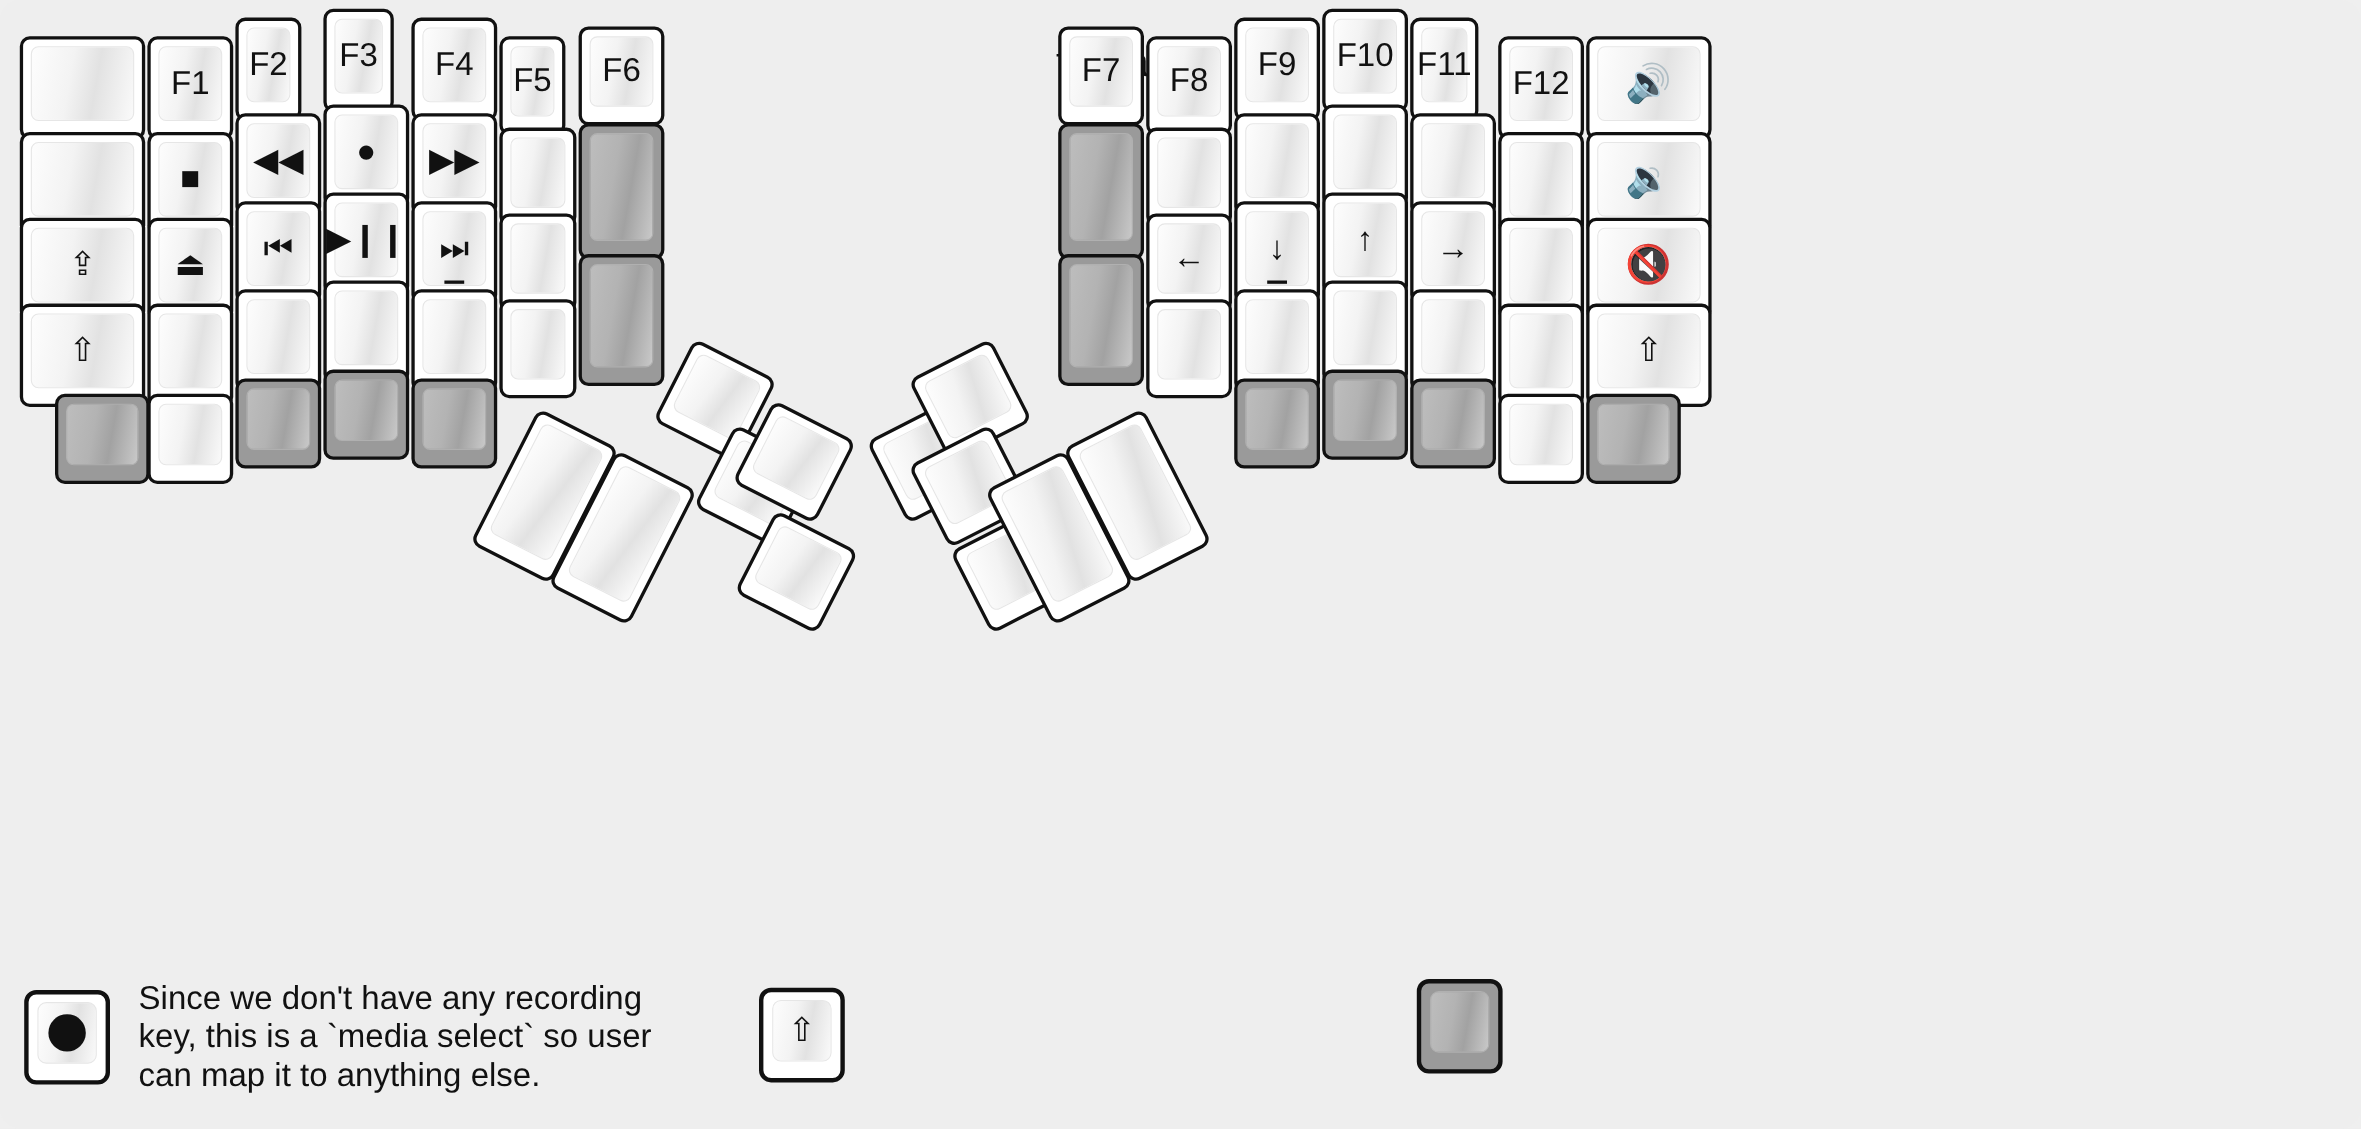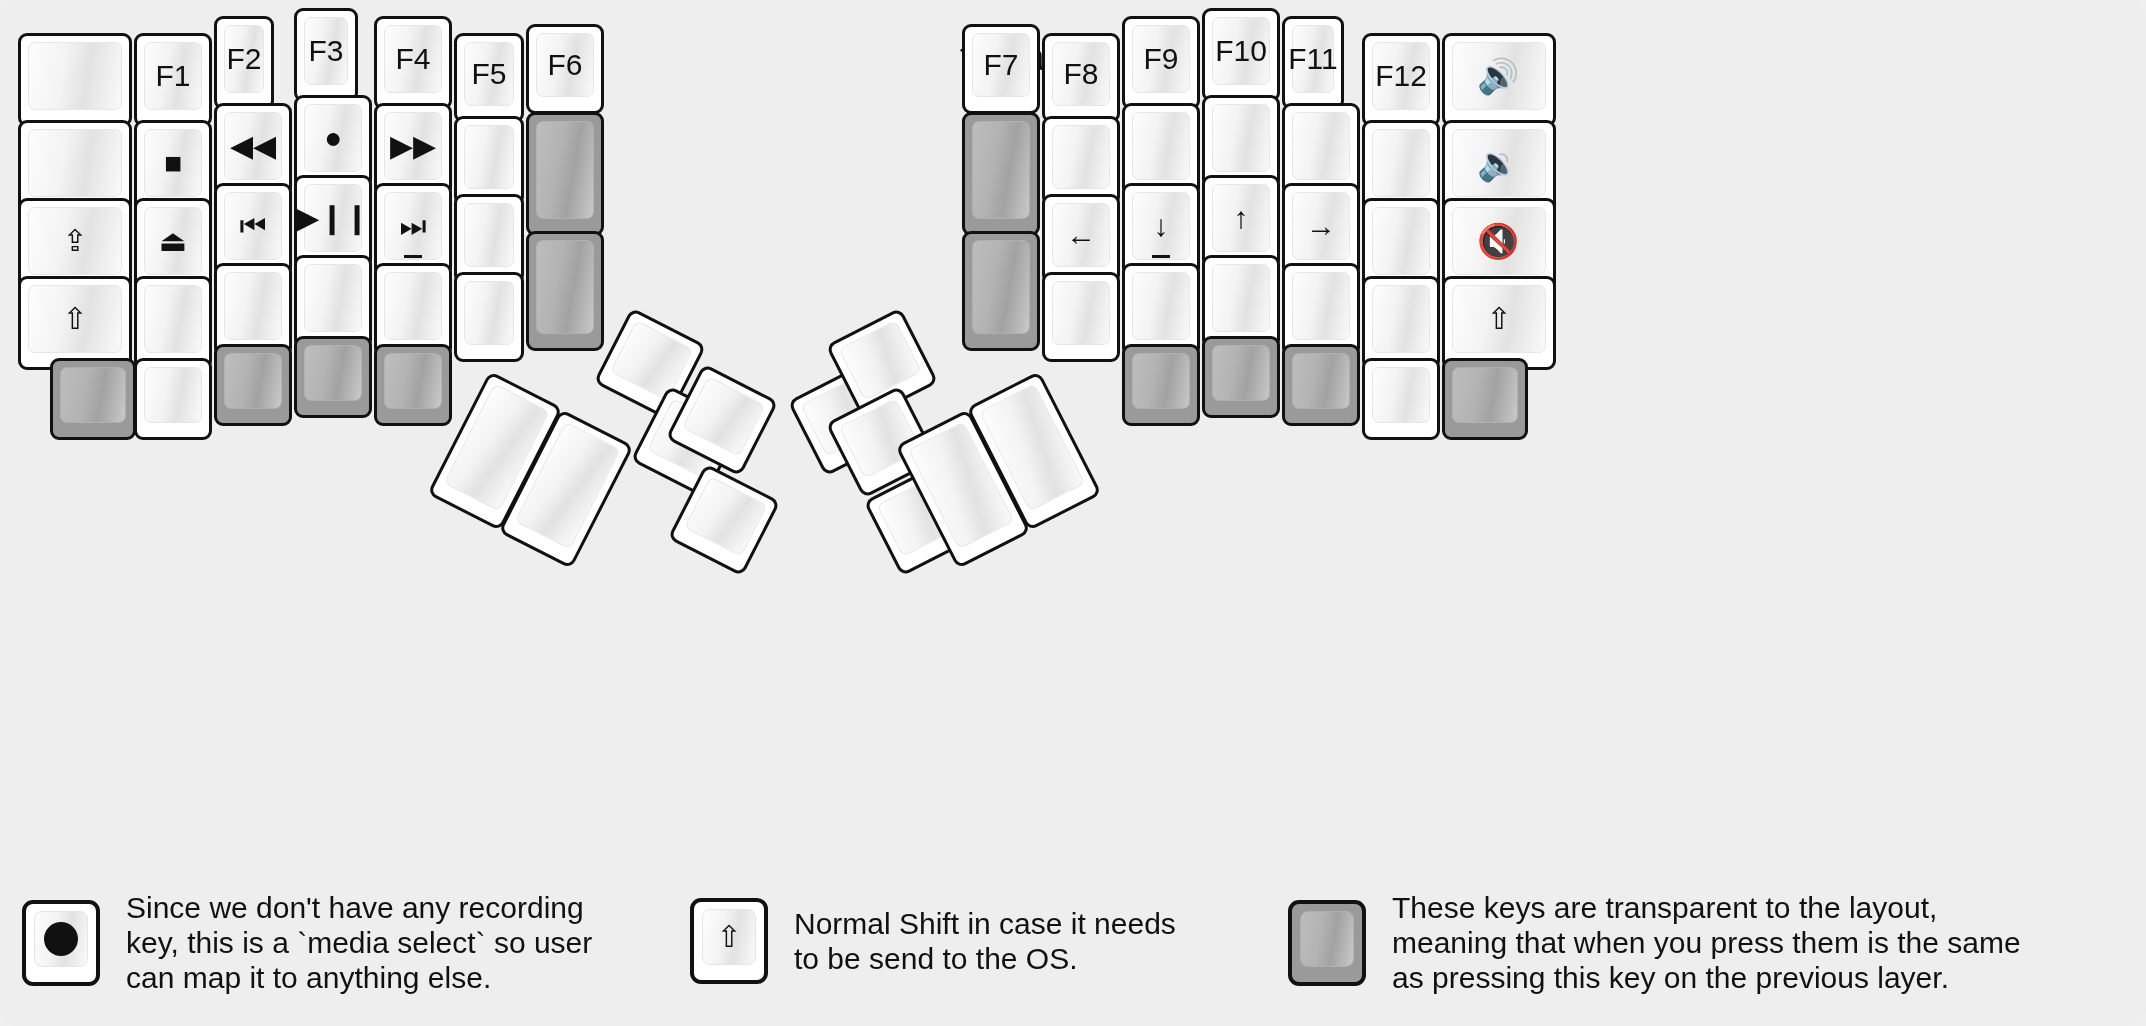--- a/index.html
+++ b/index.html
@@ -193,21 +193,21 @@
         </div>
       <div class="underbar"></div>
       </div>
     <div class="key" style="left:374px;top:263px;width:78px;height:94px;">
       <div class="cap"></div>
       </div>
     <div class="key trans" style="left:374px;top:344px;width:78px;height:82px;">
       <div class="cap"></div>
       </div>
 
-    <div class="key" style="left:454px;top:33px;width:70px;height:90px;">
+    <div class="key" style="left:454px;top:33px;width:60px;height:90px;">
       <div class="cap">
           <span class="lbl">F5</span>
         </div>
       </div>
     <div class="key" style="left:454px;top:116px;width:70px;height:90px;">
       <div class="cap"></div>
       </div>
     <div class="key" style="left:454px;top:194px;width:70px;height:90px;">
       <div class="cap"></div>
       </div>
@@ -411,26 +411,21 @@
 key, this is a `media select` so user
 can map it to anything else.</div>
   </div>
 
   <div class="legend-item" style="left:690px;top:898px;width:560px;">
     <div class="legend-key">
       <div class="cap">
         <span class="gly">⇧</span>
       </div>
     </div>
-    <div class="legend-text">Normal Shift in case it needs
-to be send to the OS.</div>
   </div>
 
   <div class="legend-item" style="left:1288px;top:890px;width:840px;">
     <div class="legend-key trans">
       <div class="cap"></div>
     </div>
-    <div class="legend-text">These keys are transparent to the layout,
-meaning that when you press them is the same
-as pressing this key on the previous layer.</div>
   </div>
 
 </div>
 
 </body></html>

